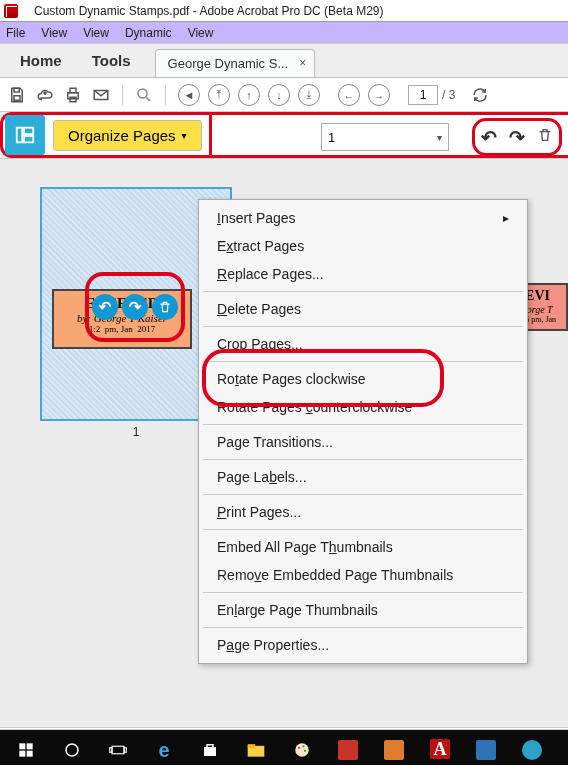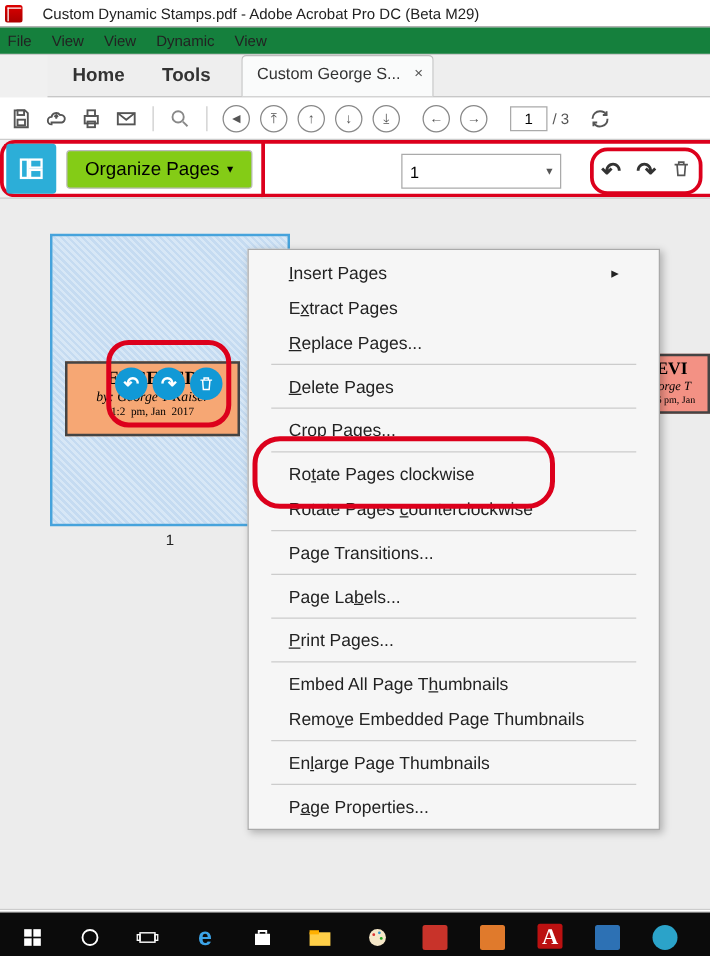--- a/index.html
+++ b/index.html
@@ -26,27 +26,27 @@
     background: linear-gradient(#d00,#a00);
     border-radius: 2px;
     position: relative;
   }
   .titlebar .logo:after{
     content:"";position:absolute;left:2px;top:2px;width:10px;height:10px;
     border:1px solid #fff;border-right:none;border-bottom:none;
   }
   .titlebar-text { font-size: 12px; color:#222;margin-left:12px; }
   .menubar {
-    background:#15803d;height:22px;display:flex;align-items:center;
+    background:#c4b5fd;height:22px;display:flex;align-items:center;
     padding:0 6px;gap:16px;border-bottom:1px solid #ccc;
   }
   .menubar span{font-size:12px;color:#222;}
   .tabrow{
-    background:#eee;display:flex;height:34px;
-    border-bottom:1px solid #bbb;padding:0 6px;gap:2px;margin-left:38px;
+    background:#eee;display:flex;align-items:flex-end;height:34px;
+    border-bottom:1px solid #bbb;padding:0 6px;gap:2px;
   }
   .tabrow .home,.tabrow .tools{
     padding:8px 14px;font-size:15px;font-weight:600;color:#333;
   }
   .doctab{
     background:#fafbfb;border:1px solid #bbb;border-bottom:none;
     border-top-left-radius:4px;border-top-right-radius:4px;
     padding:6px 26px 6px 12px;font-size:13px;color:#333;margin-left:8px;
     position:relative;
   }
@@ -66,21 +66,21 @@
     border-top:3px solid #dc001c;border-left:3px solid #dc001c;border-bottom:3px solid #dc001c;
     border-top-left-radius:12px;border-bottom-left-radius:12px;
     position:relative;
   }
   .orgicon{
     width:40px;height:40px;background:#2caed8;display:flex;align-items:center;justify-content:center;margin:2px;
     border-radius:3px;
   }
   .orgicon svg{width:22px;height:22px;}
   .orgbtn{
-    margin-left:6px;padding:6px 14px;border:1px solid #bbb;border-radius:3px;background:#84cc16;
+    margin-left:6px;padding:6px 14px;border:1px solid #bbb;border-radius:3px;background:#fde047;
     font-size:15px;display:flex;align-items:center;gap:6px;
   }
   .orgbtn .caret{font-size:10px;}
   .sb-border-close{
     position:absolute;left:206px;top:-3px;bottom:-3px;width:3px;background:#dc001c;
     border-top-right-radius:12px;border-bottom-right-radius:12px;
   }
   .pageselect{
     position:absolute;left:318px;top:8px;width:128px;height:28px;border:1px solid #aaa;background:#fff;
     display:flex;align-items:center;padding:0 6px;justify-content:space-between;font-size:13px;
@@ -117,21 +117,21 @@
   }
   .stamp2{
     position:absolute;right:0;top:124px;width:58px;height:48px;background:#f39184;border:2px solid #444;
     font-family:"Times New Roman",serif;padding:3px;text-align:left;overflow:hidden;
   }
   .stamp2 .r1{font-weight:900;font-size:14px;}
   .stamp2 .r2{font-style:italic;font-size:10px;}
   .stamp2 .r3{font-size:8px;}
   .ctxmenu{
     position:absolute;left:198px;top:40px;width:330px;background:#f6f6f6;
-    border:1px solid #aaa;box-shadow:2px 2px 6px rgba(0,0,0,0.25);padding:4px 14px;
+    border:1px solid #aaa;box-shadow:2px 2px 6px rgba(0,0,0,0.25);padding:4px 0;
   }
   .ctxitem{padding:6px 18px;font-size:14px;color:#222;display:flex;justify-content:space-between;align-items:center;}
   .ctxsep{height:1px;background:#ccc;margin:3px 4px;}
   .ctx-sub{font-size:12px;}
   .rot-hl{
     position:absolute;left:202px;top:190px;width:242px;height:58px;border:4px solid #dc001c;border-radius:22px;pointer-events:none;
   }
   .hr-bottom{
     position:absolute;left:0;bottom:40px;width:100%;height:3px;border-top:1px solid #ccc;border-bottom:1px solid #ccc;background:#fff;
   }
@@ -155,21 +155,21 @@
   <span>View</span>
   <span>View</span>
   <span>Dynamic</span>
   <span>View</span>
 </div>
 
 <div class="tabrow">
   <div class="home">Home</div>
   <div class="tools">Tools</div>
   <div class="doctab">
-    <span>Custom George S...</span>
+    <span>George Dynamic S...</span>
     <span class="close">×</span>
   </div>
 </div>
 
 <div class="toolbar">
   <div class="tb-group">
     <div class="tb-icon">
       <svg viewBox="0 0 24 24" width="18" height="18" fill="none" stroke="#555" stroke-width="2">
           <path d="M5 3h11l3 3v15H5z"></path>
           <rect x="8" y="13" width="8" height="6"></rect>

